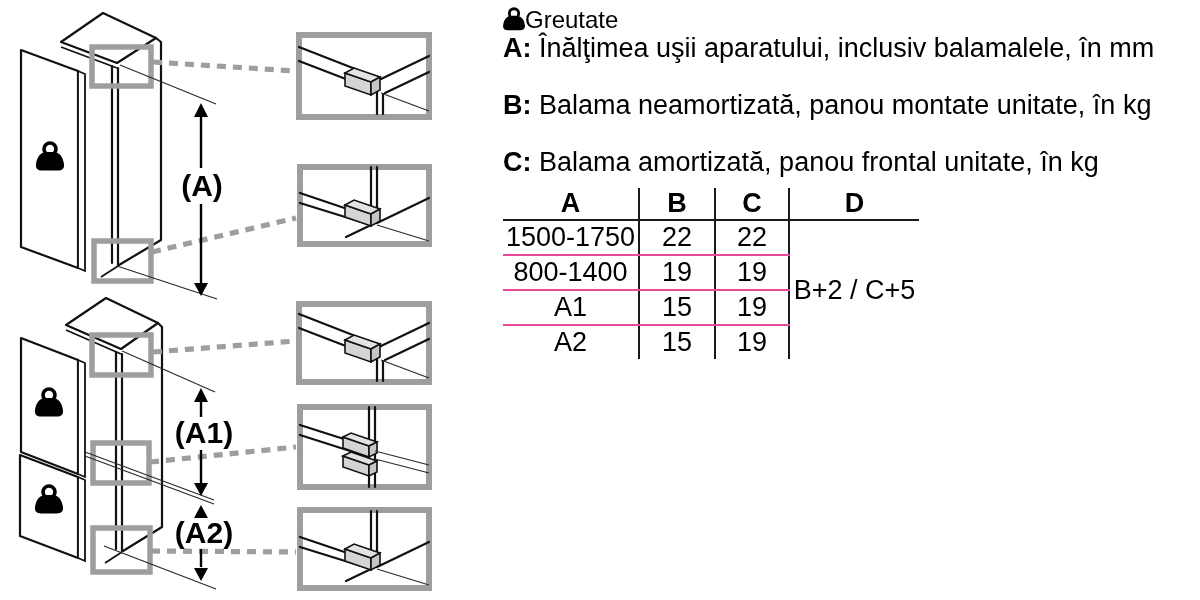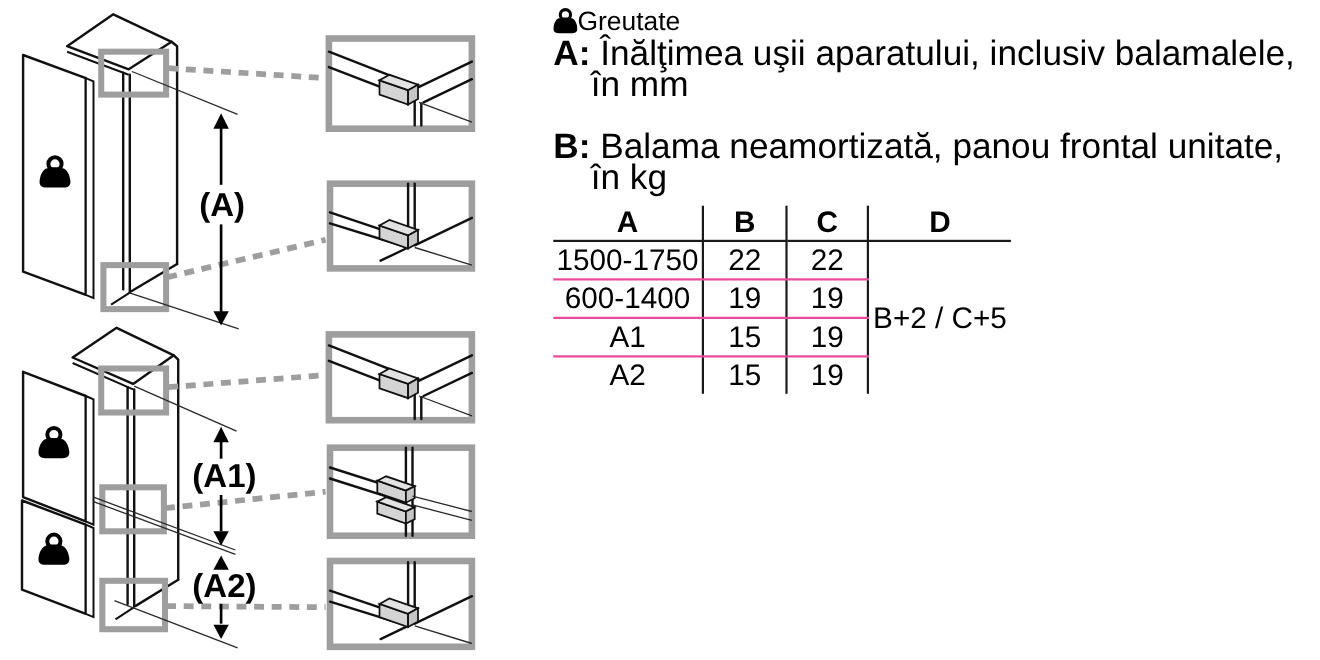--- a/index.html
+++ b/index.html
@@ -17,21 +17,21 @@
   .dim-label{font:bold 30px "Liberation Sans",sans-serif;text-anchor:middle;fill:#000;}
   .face{fill:#fff;}
   .hinge-front{fill:#d4d4d4;stroke:#111;stroke-width:1.6;}
   .hinge-top{fill:#e3e3e3;stroke:#111;stroke-width:1.6;}
   .hinge-right{fill:#c6c6c6;stroke:#111;stroke-width:1.6;}
 
   .content{position:absolute;left:503px;top:5px;width:692px;}
   .title{font-size:25px;font-weight:bold;line-height:29px;margin:0;}
   .intro{font-size:24px;line-height:28px;margin:2px 0 0 0;}
   .weight-line{margin-top:2px;height:26px;font-size:24px;line-height:26px;display:flex;align-items:center;}
-  .legend-item{font-size:32px;line-height:28px;margin-top:29px;padding-left:34px;text-indent:-34px;}
+  .legend-item{font-size:27px;line-height:28px;margin-top:29px;padding-left:34px;text-indent:-34px;}
   .legend-item.first{margin-top:1px;}
   .legend-item b{font-weight:bold;}
 
   table.spec{border-collapse:collapse;margin-top:12px;table-layout:fixed;width:416px;}
   table.spec th{font-size:27px;font-weight:bold;height:30px;text-align:center;vertical-align:middle;
       border-bottom:2px solid #1a1a1a;padding:0;}
   table.spec td{font-size:27px;height:33px;text-align:center;vertical-align:middle;padding:0;}
   table.spec th.vline,table.spec td.vline{border-right:2px solid #1a1a1a;}
   table.spec td.hline{border-bottom:2px solid #ec4899;}
   table.spec td.bold{font-weight:normal;}
@@ -194,21 +194,24 @@
       <svg width="22" height="28" viewBox="0 0 22 28">
         <use href="#kb" transform="translate(11,16) scale(0.78)"></use>
       </svg>
       <span>Greutate</span>
     </div>
 
     <div class="legend-item first">
       <b>A:</b> <span>Înălţimea uşii aparatului, inclusiv balamalele, în mm</span>
     </div>
     <div class="legend-item">
-      <b>B:</b> <span>Balama neamortizată, panou frontal unitate, în kg</span>
+      <b>B:</b> <span>Balama neamortizată, panou montate unitate, în kg</span>
+    </div>
+    <div class="legend-item">
+      <b>C:</b> <span>Balama amortizată, panou frontal unitate, în kg</span>
     </div>
 
     <table class="spec">
       <colgroup>
           <col style="width:136px">
           <col style="width:76px">
           <col style="width:74px">
           <col style="width:130px">
         </colgroup>
       <tbody>
@@ -218,21 +221,21 @@
         <th class="vline">C</th>
         <th>D</th>
       </tr>
       <tr>
         <td class="vline hline">1500-1750</td>
         <td class="vline hline">22</td>
         <td class="vline hline">22</td>
         <td class="dcell" rowspan="4">B+2 / C+5</td>
       </tr>
       <tr>
-        <td class="vline hline">600-1400</td>
+        <td class="vline hline">800-1400</td>
         <td class="vline hline">19</td>
         <td class="vline hline">19</td>
       </tr>
       <tr>
         <td class="vline hline bold">A1</td>
         <td class="vline hline">15</td>
         <td class="vline hline">19</td>
       </tr>
       <tr>
         <td class="vline bold">A2</td>

